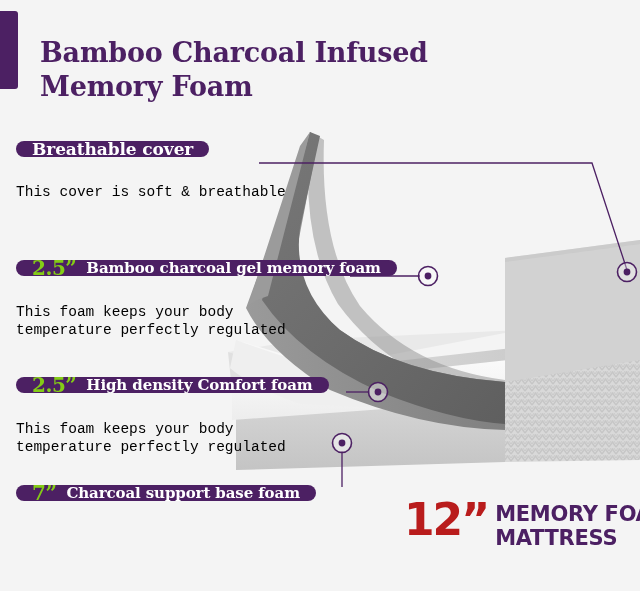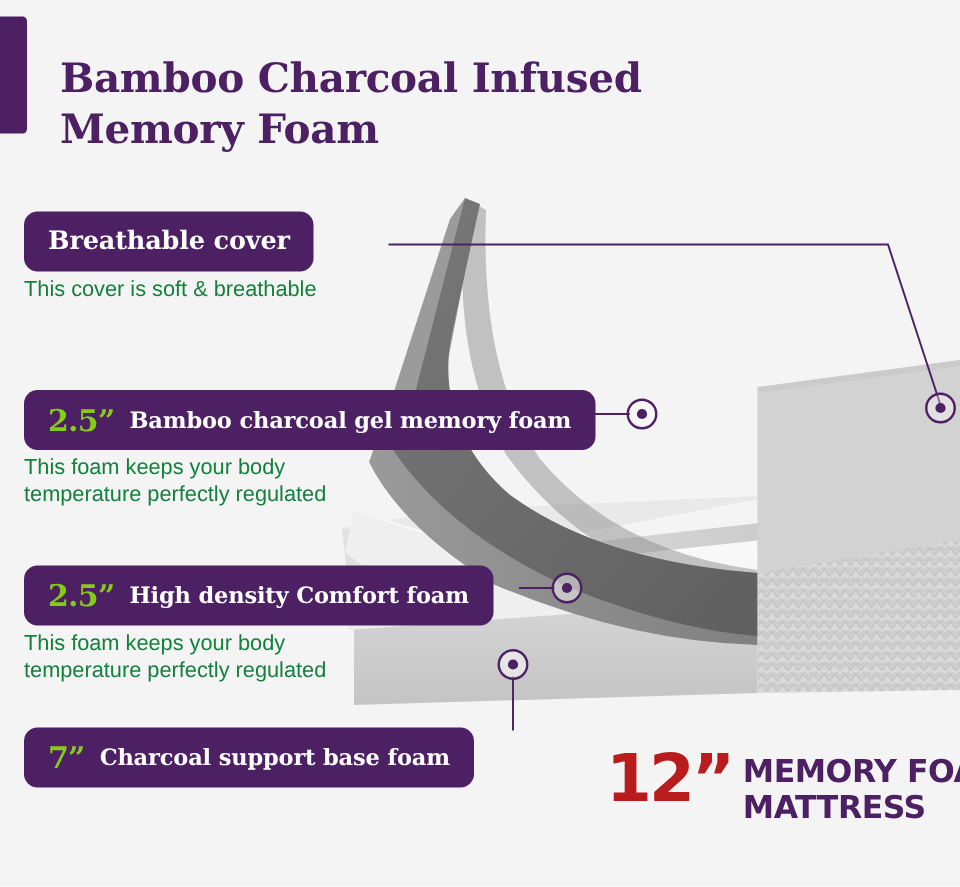--- a/index.html
+++ b/index.html
@@ -52,21 +52,21 @@
     pointer-events: none;
   }
 
   
   .callout { position: absolute; }
   .badge {
     display: inline-flex;
     align-items: center;
     background: #4c2063;
     border-radius: 9px;
-    height: 40px;
+    height: 16px;
     padding: 0 16px;
     box-sizing: border-box;
     white-space: nowrap;
   }
   .badge-measure {
     color: #84cc16;
     font-family: "DejaVu Serif", "Liberation Serif", serif;
     font-weight: bold;
     font-size: 20px;
     margin-right: 10px;
@@ -74,23 +74,23 @@
   }
   .badge-label {
     color: #ffffff;
     font-family: "DejaVu Serif", "Liberation Serif", serif;
     font-weight: bold;
     font-size: 15px;
     letter-spacing: -0.1px;
   }
   .badge.no-measure .badge-label { font-size: 17px; }
   .callout-desc {
-    margin-top: 4px;
-    color: #15803d;
-    font-family: Liberation Sans, sans-serif;
+    margin-top: 25px;
+    color: #000000;
+    font-family: Liberation Mono, monospace;
     font-size: 14.5px;
     line-height: 1.22;
     white-space: pre-line;
   }
 
   
   #callout-cover   { left: 16px; top: 141px; }
   #callout-gel     { left: 16px; top: 260px; }
   #callout-comfort { left: 16px; top: 377px; }
   #callout-base    { left: 16px; top: 485px; }

